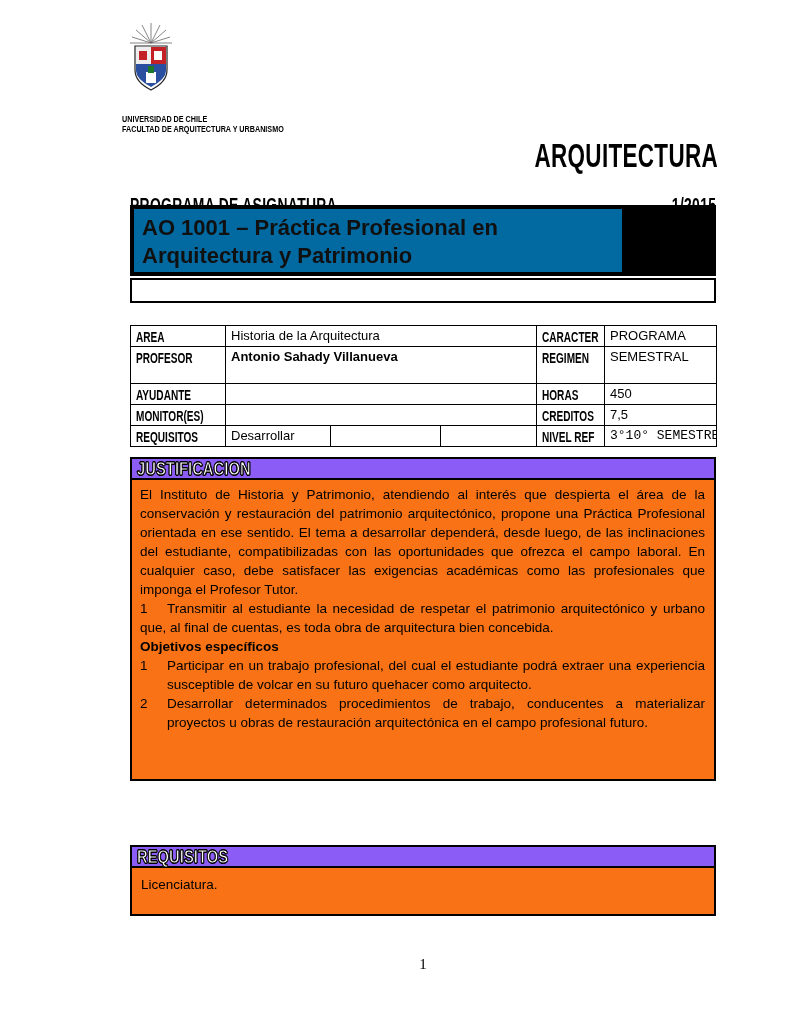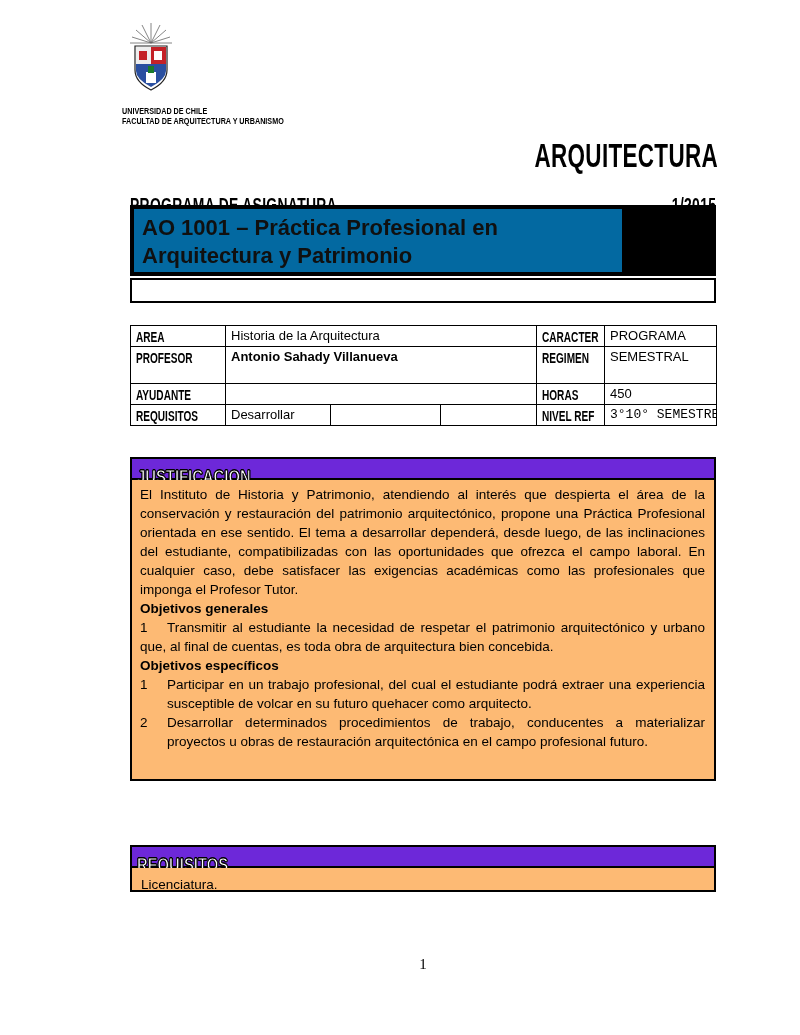--- a/index.html
+++ b/index.html
@@ -22,21 +22,21 @@
     transform: scaleX(0.66);
     transform-origin: 0 50%;
     white-space: nowrap;
     letter-spacing: 0.5px;
   }
   .cond-right { transform-origin: 100% 50%; }
 
   
   .logo-block { position: absolute; left: 122px; top: 22px; width: 230px; }
   .logo-svg { display: block; margin-left: 6px; }
-  .logo-text { margin-top: 4px; font-size: 9px; line-height: 10px; }
+  .logo-text { margin-top: 12px; font-size: 9px; line-height: 10px; }
   .logo-text .cond { transform: scaleX(0.8); letter-spacing: 0; }
 
   
   .arch-title {
     position: absolute; right: 82px; top: 138px;
     font-size: 34px; line-height: 34px; text-align: right;
   }
   .prog-row {
     position: absolute; left: 130px; top: 194px; width: 586px;
     display: flex; justify-content: space-between; align-items: flex-end;
@@ -79,39 +79,39 @@
   .r3 td { height: 21px; }
   .r4 td { height: 19px; }
   .r5 td { height: 21px; }
   .bold-val { font-weight: bold; font-size: 13.5px; }
   .semestral { vertical-align: middle; padding-top: 10px; }
   .nivel-val { font-family: "Liberation Mono", monospace; font-size: 11.5px; letter-spacing: 0; }
 
   
   .sec-header {
     position: absolute; left: 130px; width: 586px; height: 23px;
-    background: #6d28d9; border: 2px solid #000;
-    padding: 8px 0 0 5px; line-height: 19px;
+    background: #8b5cf6; border: 2px solid #000;
+    padding: 0 0 0 5px; line-height: 19px;
   }
   .sec-header .cond {
     font-size: 19px; color: #fff;
     -webkit-text-stroke: 1px #000;
     text-shadow: 1px 0 0 #000, -1px 0 0 #000, 0 1px 0 #000, 0 -1px 0 #000;
     transform: scaleX(0.78); letter-spacing: 0;
   }
   .sec-body {
     position: absolute; left: 130px; width: 586px;
-    background: #fdba74; border: 2px solid #000; border-top: none;
+    background: #f97316; border: 2px solid #000; border-top: none;
     padding: 5px 9px 8px 8px;
     font-size: 13.5px; line-height: 19px; text-align: justify;
   }
   #just-header { top: 457px; }
   #just-body { top: 480px; height: 301px; }
   #req-header { top: 845px; }
-  #req-body { top: 868px; height: 24px; padding: 7px 9px; text-align: left; }
+  #req-body { top: 868px; height: 48px; padding: 7px 9px; text-align: left; }
 
   .obj-heading { font-weight: bold; }
   .obj-item .num { display: inline-block; width: 27px; }
   .obj-item.hang { padding-left: 27px; }
   .obj-item.hang .num { margin-left: -27px; }
 
   
   .page-num {
     position: absolute; left: 130px; top: 956px; width: 586px;
     text-align: center; font-family: "Liberation Serif", serif; font-size: 15px;
@@ -187,37 +187,42 @@
       <td colspan="3" class="bold-val">Antonio Sahady Villanueva</td>
       <td class="lbl"><span class="cond">REGIMEN</span></td>
       <td class="semestral">SEMESTRAL</td>
     </tr>
     <tr class="r3">
       <td class="lbl"><span class="cond">AYUDANTE</span></td>
       <td colspan="3"></td>
       <td class="lbl"><span class="cond">HORAS</span></td>
       <td>450</td>
     </tr>
+    <tr class="r4">
+      <td class="lbl"><span class="cond">MONITOR(ES)</span></td>
+      <td colspan="3"></td>
+      <td class="lbl"><span class="cond">CREDITOS</span></td>
+      <td>7,5</td>
+    </tr>
     <tr class="r5">
       <td class="lbl"><span class="cond">REQUISITOS</span></td>
       <td>Desarrollar</td>
       <td></td>
       <td></td>
       <td class="lbl"><span class="cond">NIVEL REF</span></td>
       <td class="nivel-val">3°10° SEMESTRE</td>
     </tr>
   </tbody>
     </table>
 
   <div class="sec-header" id="just-header">
     <span class="cond">JUSTIFICACION</span>
   </div>
   <div class="sec-body" id="just-body">
     <div>El Instituto de Historia y Patrimonio, atendiendo al interés que despierta el área de la conservación y restauración del patrimonio arquitectónico, propone una Práctica Profesional orientada en ese sentido. El tema a desarrollar dependerá, desde luego, de las inclinaciones del estudiante, compatibilizadas con las oportunidades que ofrezca el campo laboral. En cualquier caso, debe satisfacer las exigencias académicas como las profesionales que imponga el Profesor Tutor.</div>
-    <div class="obj-heading">Objetivos generales</div>
     <div class="obj-item">
       <span class="num">1</span><span>Transmitir al estudiante la necesidad de respetar el patrimonio arquitectónico y urbano que, al final de cuentas, es toda obra de arquitectura bien concebida.</span>
     </div>
     <div class="obj-heading">Objetivos específicos</div>
     <div class="obj-item hang">
       <span class="num">1</span><span>Participar en un trabajo profesional, del cual el estudiante podrá extraer una experiencia susceptible de volcar en su futuro quehacer como arquitecto.</span>
     </div>
     <div class="obj-item hang">
       <span class="num">2</span><span>Desarrollar determinados procedimientos de trabajo, conducentes a materializar proyectos u obras de restauración arquitectónica en el campo profesional futuro.</span>
     </div>

